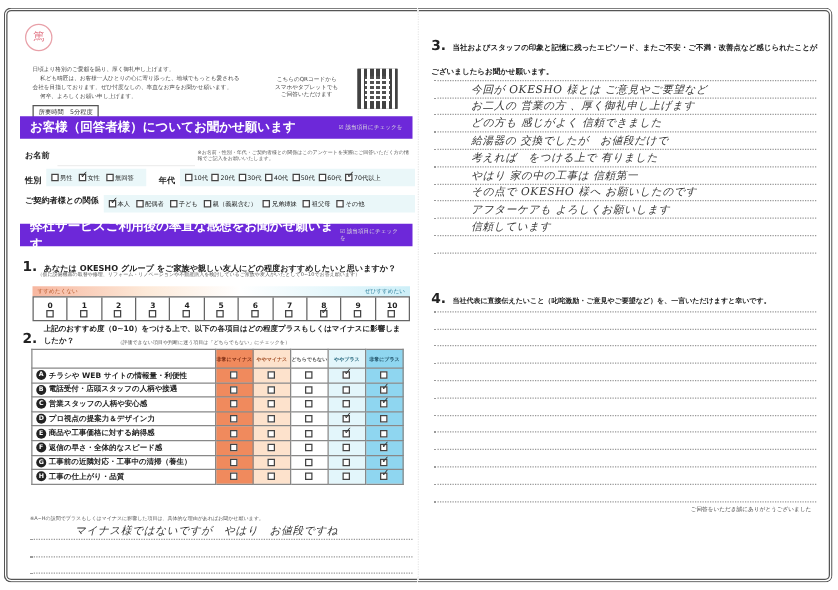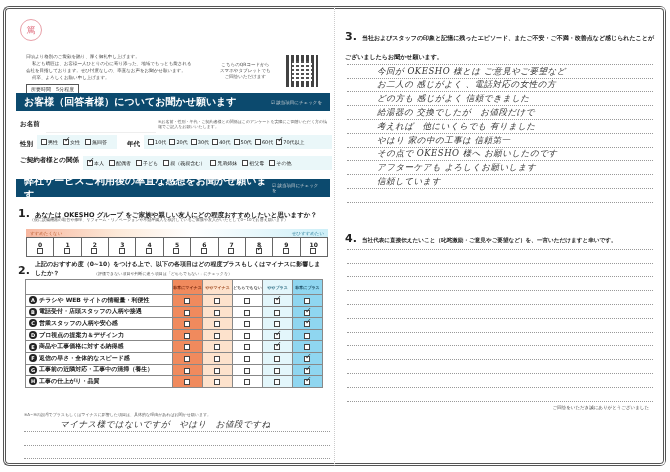--- a/index.html
+++ b/index.html
@@ -10,21 +10,21 @@
 #right{left:334px;top:6px;width:332px;height:460px;border-left:1px dotted #ccc;border-radius:0 6px 6px 0}
 .abs{position:absolute}
 .stamp{left:14px;top:10px;width:22px;height:22px;border:1px solid #e8a0a8;border-radius:50%;color:#e07080;font-size:9px;text-align:center;line-height:20px}
 .title{left:58px;top:10px;font-size:16px;font-weight:bold;letter-spacing:1px;color:#222}
 .intro{left:20px;top:44px;font-size:4.5px;line-height:7px;color:#444;width:200px}
 .qr-text{left:214px;top:53px;font-size:4.5px;line-height:6px;text-align:center;color:#444}
 .qr{left:280px;top:46px;width:32px;height:32px;background:
  repeating-linear-gradient(90deg,#222 0 3px,#fff 3px 5px),#222;opacity:.85}
 .qr::after{content:"";position:absolute;inset:6px;background:repeating-linear-gradient(0deg,#fff 0 2px,#333 2px 4px);mix-blend-mode:lighten}
 .time-box{left:20px;top:75px;border:1px solid #555;font-size:5px;padding:1px 4px;color:#333}
-.bar{background:#0c4a6e;color:#fff;font-weight:bold;font-size:10px;padding:3px 8px;height:18px;display:flex;justify-content:space-between;align-items:center}
+.bar{background:#6d28d9;color:#fff;font-weight:bold;font-size:10px;padding:3px 8px;height:18px;display:flex;justify-content:space-between;align-items:center}
 .bar .chk{font-size:4.5px;font-weight:normal;color:#ddd}
 .lbl{font-size:6.5px;font-weight:bold;color:#222}
 .note{font-size:4px;color:#555;line-height:5px}
 .band{background:#eaf7f9;height:14px;display:flex;align-items:center;gap:5px;padding:0 4px;font-size:5px}
 .cb{display:inline-block;width:6px;height:6px;border:1px solid #444;background:#fff;position:relative;vertical-align:middle;margin-right:1px}
 .cb.on::after{content:"✓";position:absolute;left:0;top:-5px;font-size:8px;color:#333}
 .opt{display:inline-flex;align-items:center;white-space:nowrap}
 .q-title{font-size:6.5px;font-weight:bold}
 .q-num{font-size:11px;font-weight:bold}
 .scale-grad{height:8px;background:linear-gradient(90deg,#f7b7a0,#fde9d8 30%,#fff 55%,#cdeff8);display:flex;justify-content:space-between;padding:0 4px;font-size:4.5px;color:#b85a2c;align-items:center}
@@ -323,30 +323,30 @@
   <div class="abs" style="left:10px;top:16px;width:312px">
     <span class="q-num">3.</span>
     <span class="q-title" style="font-size:6px;line-height:9px">当社およびスタッフの印象と記憶に残ったエピソード、またご不安・ご不満・改善点など感じられたことがございましたらお聞かせ願います。</span>
   </div>
   <div class="abs" style="left:12px;top:42px;width:306px">
     <div class="dot-line"></div>
     <div class="dot-line">
         <span class="hand">今回が OKESHO 様とは ご意見やご要望など</span>
       </div>
     <div class="dot-line">
-        <span class="hand">お二人の 感じがよく 、電話対応の女性の方</span>
+        <span class="hand">お二人の 営業の方 、厚く御礼申し上げます</span>
       </div>
     <div class="dot-line">
         <span class="hand">どの方も 感じがよく 信頼できました</span>
       </div>
     <div class="dot-line">
         <span class="hand">給湯器の 交換でしたが　お値段だけで</span>
       </div>
     <div class="dot-line">
-        <span class="hand">考えれば　他にいくらでも 有りました</span>
+        <span class="hand">考えれば　をつける上で 有りました</span>
       </div>
     <div class="dot-line">
         <span class="hand">やはり 家の中の工事は 信頼第一</span>
       </div>
     <div class="dot-line">
         <span class="hand">その点で OKESHO 様へ お願いしたのです</span>
       </div>
     <div class="dot-line">
         <span class="hand">アフターケアも よろしくお願いします</span>
       </div>

